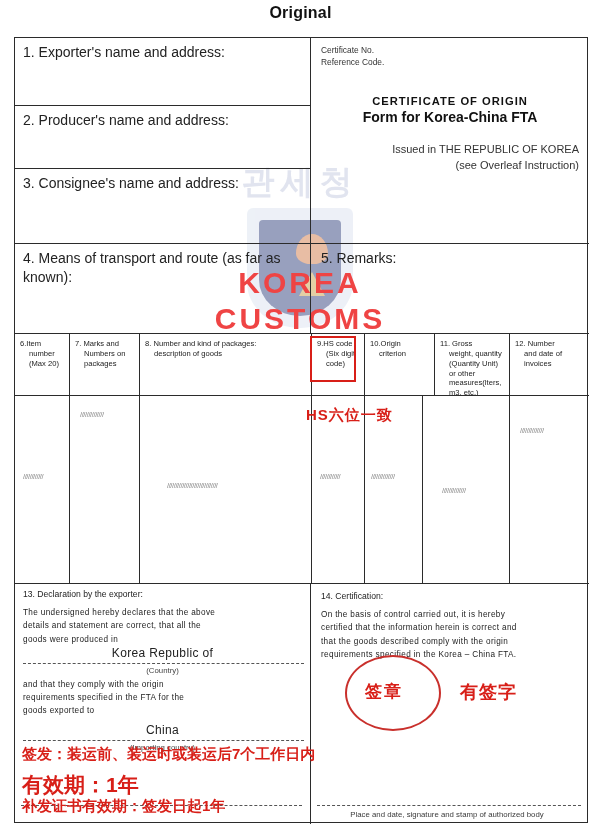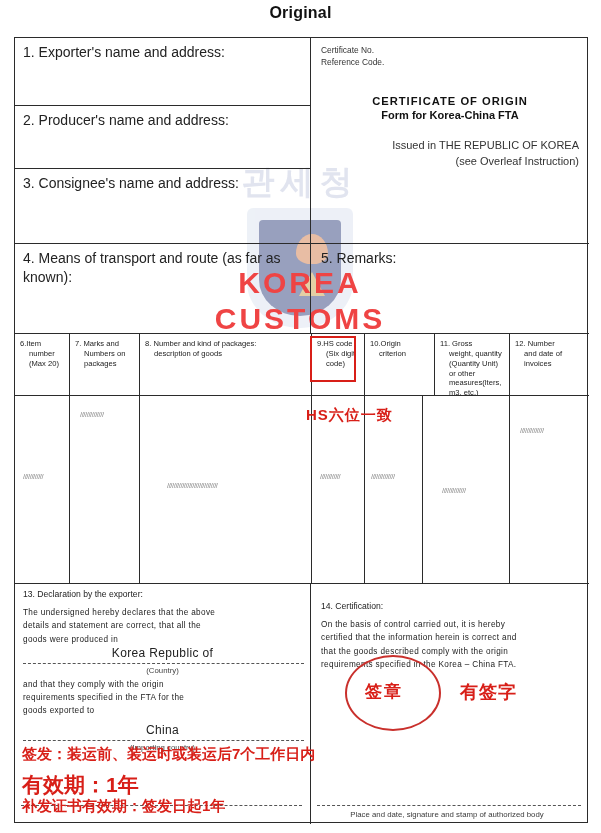--- a/index.html
+++ b/index.html
@@ -71,21 +71,21 @@
 
   
   #cert{left:295px;top:0;width:279px;height:205px;padding:6px 0 0 10px;}
   #cert .num{font-size:8.4px;line-height:1.45;color:#333;}
   #cert .big{
     margin-top:27px;text-align:center;padding-right:10px;
     font-size:11.2px;font-weight:bold;letter-spacing:1.0px;color:#111;
   }
   #cert .big2{
     text-align:center;padding-right:10px;margin-top:2px;
-    font-size:11px;font-weight:bold;color:#111;
+    font-size:14px;font-weight:bold;color:#111;
   }
   #cert .iss{
     margin-top:17px;text-align:right;padding-right:10px;
     font-size:11px;line-height:1.45;color:#333;
   }
   #c5{left:295px;top:205px;width:279px;height:90px;padding:5px 0 0 10px;}
 
   
   #th-row{left:0;top:295px;width:574px;height:62px;}
   .th{position:absolute;top:0;height:62px;box-sizing:border-box;
@@ -109,21 +109,21 @@
   #td10{left:349px;width:58px;}
   #td11{left:407px;width:87px;}
   #td12{left:494px;width:80px;}
   .hatch{
     position:absolute;font-size:7.5px;color:#8a8a8a;letter-spacing:-0.4px;
     white-space:nowrap;font-family:"Liberation Sans",sans-serif;
   }
 
   
   #c13{left:0;top:545px;width:295px;height:241px;padding:5px 0 0 8px;}
-  #c14{left:295px;top:545px;width:279px;height:241px;padding:17px 0 0 10px;}
+  #c14{left:295px;top:545px;width:279px;height:241px;padding:7px 0 0 10px;}
   .sec-title{font-size:8.6px;color:#222;margin-bottom:7px;}
   .body-txt{font-size:8.2px;line-height:1.62;color:#222;letter-spacing:.35px;}
   .ctr{text-align:center;padding-right:8px;font-size:12px;color:#222;letter-spacing:.35px;}
   .dots{
     border-bottom:1.3px dashed #555;height:1px;margin:2px 6px 2px 0;
   }
   .cap{
     text-align:center;padding-right:8px;font-size:7.8px;color:#444;margin-top:1px;
   }
   .foot-cap{

